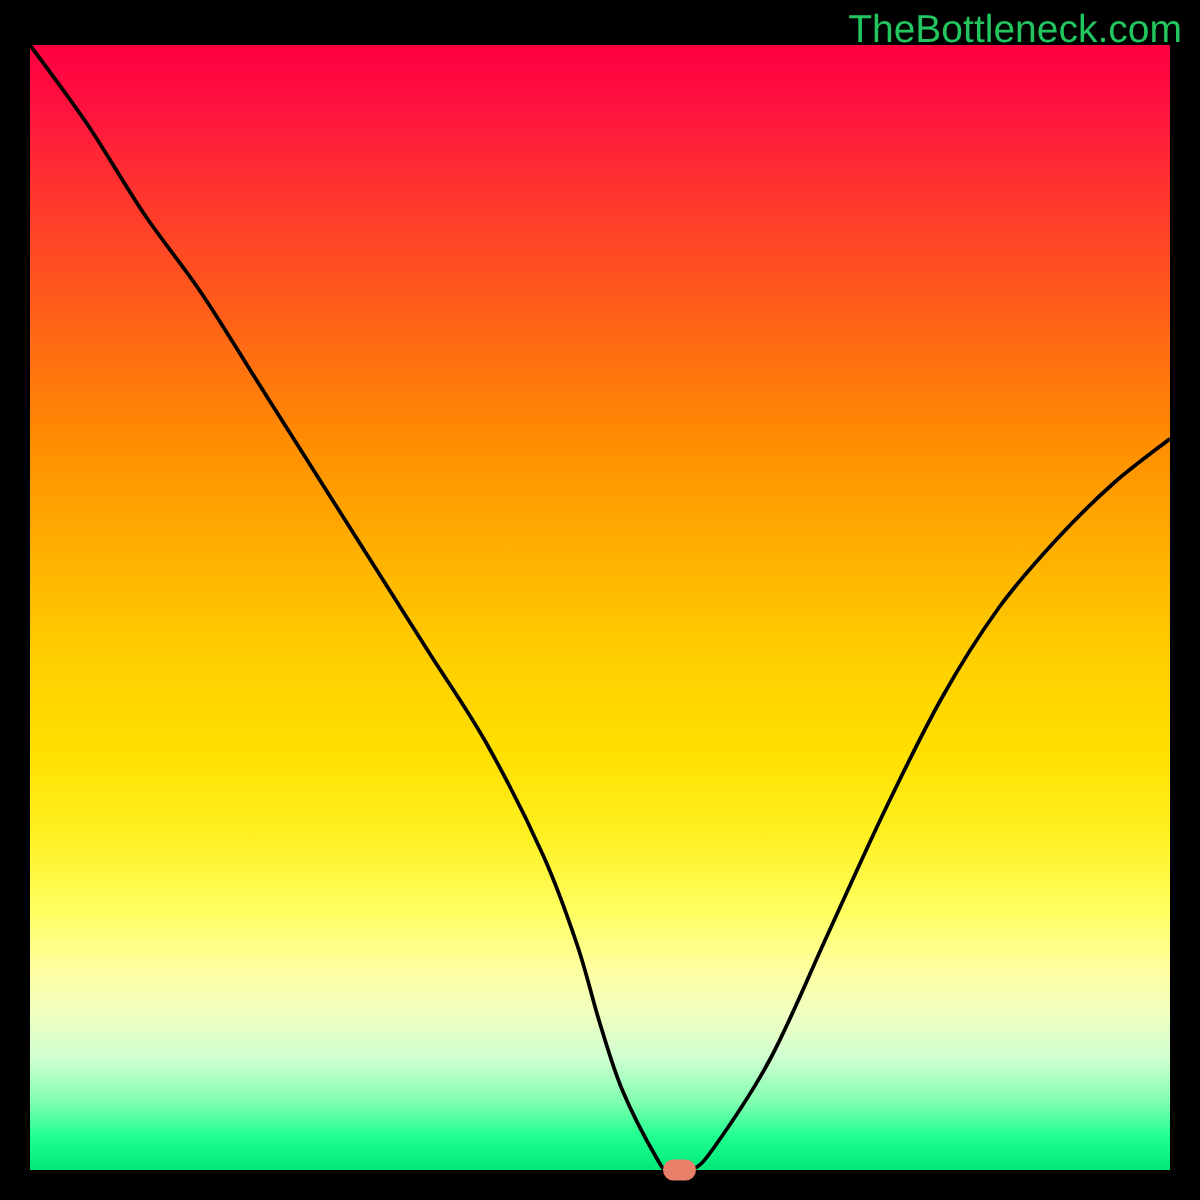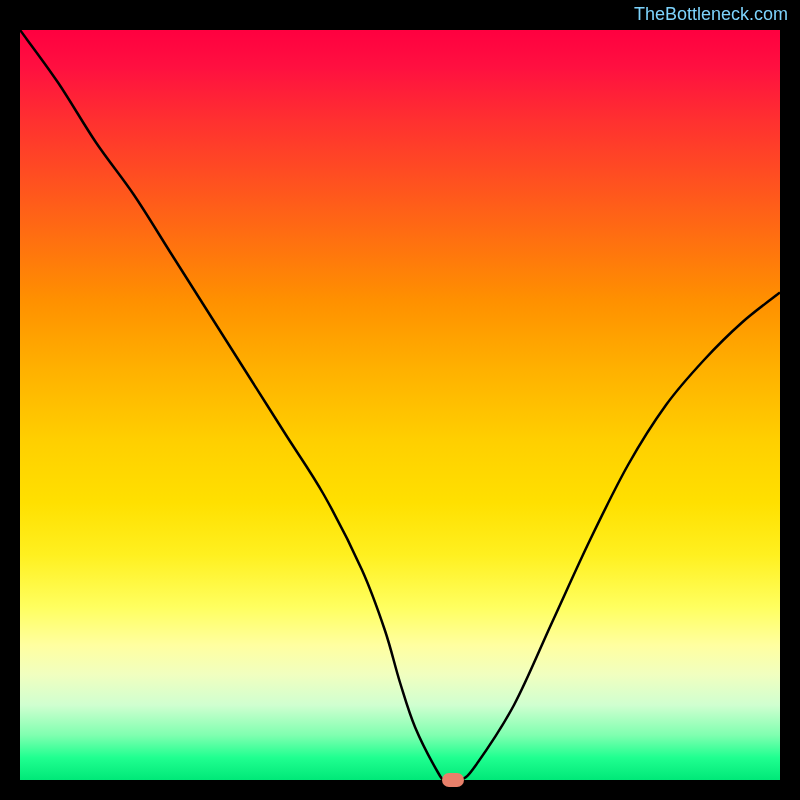--- a/index.html
+++ b/index.html
@@ -7,22 +7,22 @@
     width: 800px;
     height: 800px;
     background: #000;
     position: relative;
     font-family: Arial, sans-serif;
   }
   .watermark {
     position: absolute;
     top: 4px;
     right: 12px;
-    color: #7dd3fc;
-    font-size: 18px;
+    color: #22c55e;
+    font-size: 26px;
     font-weight: normal;
     z-index: 10;
   }
   .plot-area {
     position: absolute;
     left: 20px;
     top: 30px;
     width: 760px;
     height: 750px;
   }

